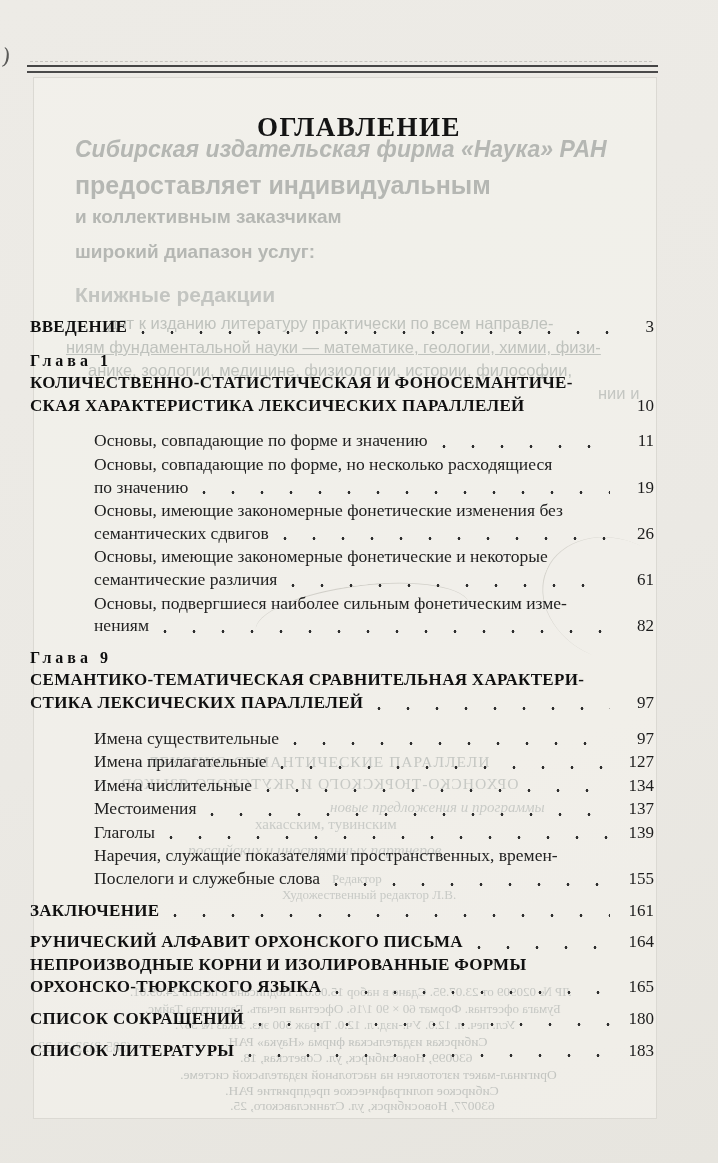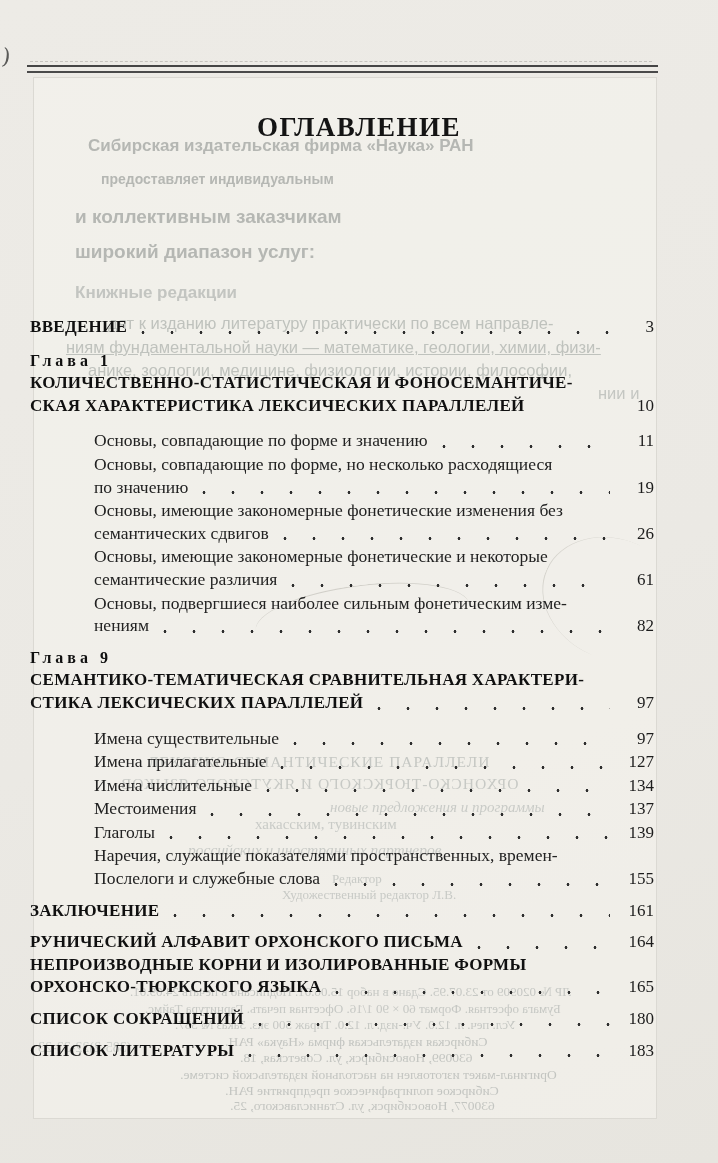--- a/index.html
+++ b/index.html
@@ -41,25 +41,25 @@
   .pg{flex-shrink:0;min-width:34px;text-align:right;font-size:17px;color:#1c1c1c;}
   .mt4{margin-top:12px;}  .mt9{margin-top:9px;}  .mt11{margin-top:11px;}
 </style>
 </head>
 <body>
 
 <div class="page">
 
   <div class="ghost-box"></div>
 
-  <span class="ghost g-sans g-bold" style="left:88px;top:136px;font-size:17px;color:#b5b7b3;">Сибирская издательская фирма «Наука» РАН</span>
-  <span class="ghost g-sans g-bold" style="left:75px;top:171px;font-size:14px;color:#b5b7b3;margin-left:26px;">предоставляет индивидуальным</span>
+  <span class="ghost g-sans g-bold" style="left:75px;top:136px;font-size:23px;color:#b5b7b3;font-style:italic;">Сибирская издательская фирма «Наука» РАН</span>
+  <span class="ghost g-sans g-bold" style="left:75px;top:171px;font-size:25px;color:#b5b7b3;">предоставляет индивидуальным</span>
   <span class="ghost g-sans g-bold" style="left:75px;top:206px;font-size:19px;color:#b5b7b3;">и коллективным заказчикам</span>
   <span class="ghost g-sans g-bold" style="left:75px;top:241px;font-size:19px;color:#b5b7b3;">широкий диапазон услуг:</span>
-  <span class="ghost g-sans g-bold" style="left:75px;top:283px;font-size:17px;color:#c3c5c1;">Книжные редакции</span>
+  <span class="ghost g-sans g-bold" style="left:75px;top:283px;font-size:21px;color:#c3c5c1;">Книжные редакции</span>
   <span class="ghost g-sans" style="left:108px;top:314px;font-size:16.5px;color:#bfc2bd;">дят к изданию литературу практически по всем направле-</span>
   <span class="ghost g-sans" style="left:66px;top:338px;font-size:16.5px;color:#bfc2bd;text-decoration:underline;">ниям фундаментальной науки — математике, геологии, химии, физи-</span>
   <span class="ghost g-sans" style="left:88px;top:361px;font-size:16.5px;color:#bfc2bd;">анике, зоологии, медицине, физиологии, истории, философии,</span>
   <span class="ghost g-sans" style="left:598px;top:384px;font-size:16.5px;color:#c4c6c2;">нии и</span>
   <span class="ghost" style="left:148px;top:753px;font-size:15.5px;letter-spacing:1px;color:#c5c7c3;">ЛЕКСИКО-СЕМАНТИЧЕСКИЕ ПАРАЛЛЕЛИ</span>
   <span class="ghost mirror" style="left:120px;top:775px;font-size:15.5px;letter-spacing:1px;color:#c7c9c5;">ОРХОНСКО-ТЮРКСКОГО И ЯКУТСКОГО ЯЗЫКОВ</span>
   <span class="ghost g-ital" style="left:330px;top:799px;font-size:15px;color:#c9cbc7;">новые предложения и программы</span>
   <span class="ghost" style="left:255px;top:816px;font-size:15px;color:#c9cbc7;">хакасским, тувинским</span>
   <span class="ghost g-ital" style="left:188px;top:841px;font-size:15.5px;color:#c9cbc7;">российских и иностранных партнеров</span>
   <span class="ghost" style="left:332px;top:871px;font-size:13px;color:#c8cac6;">Редактор</span>

